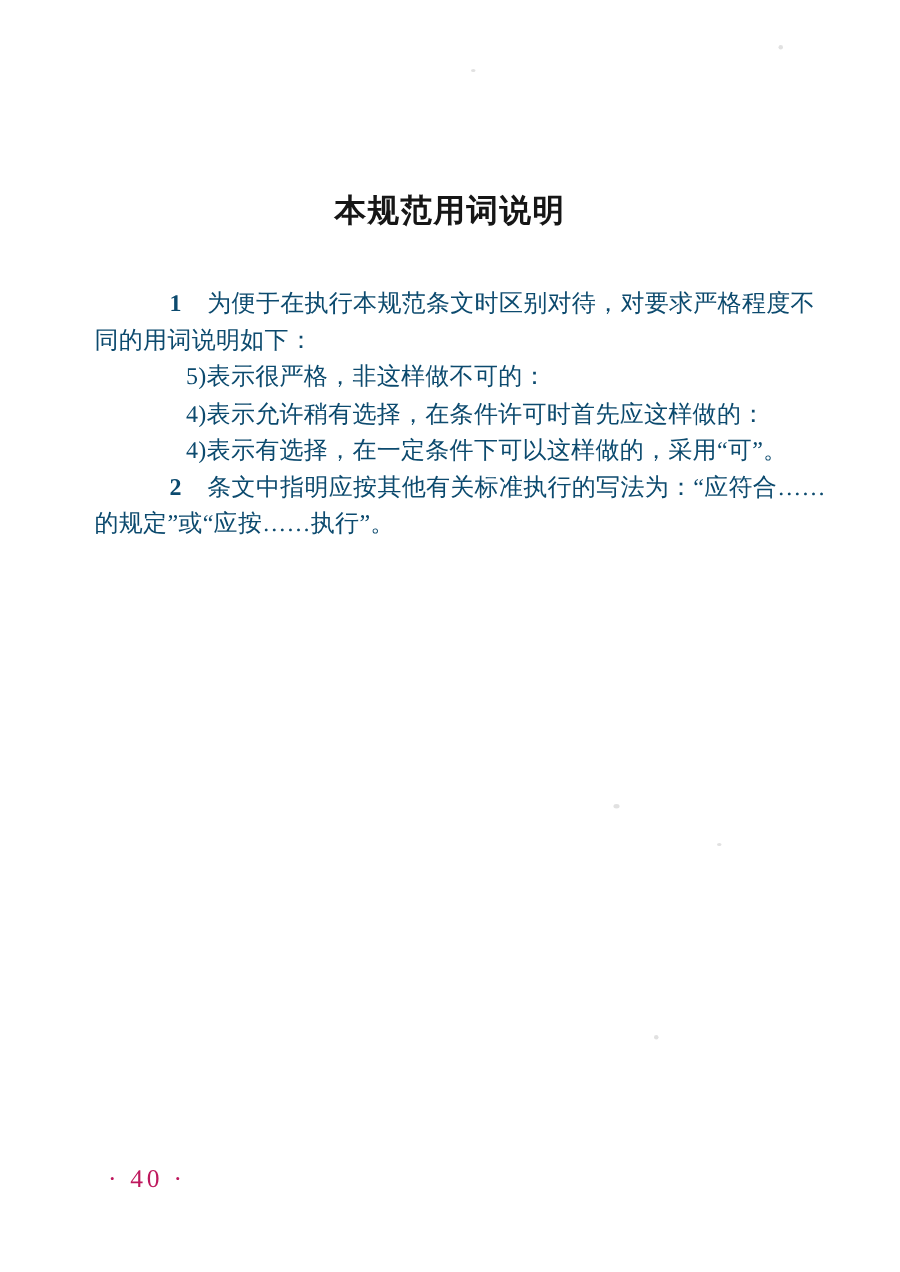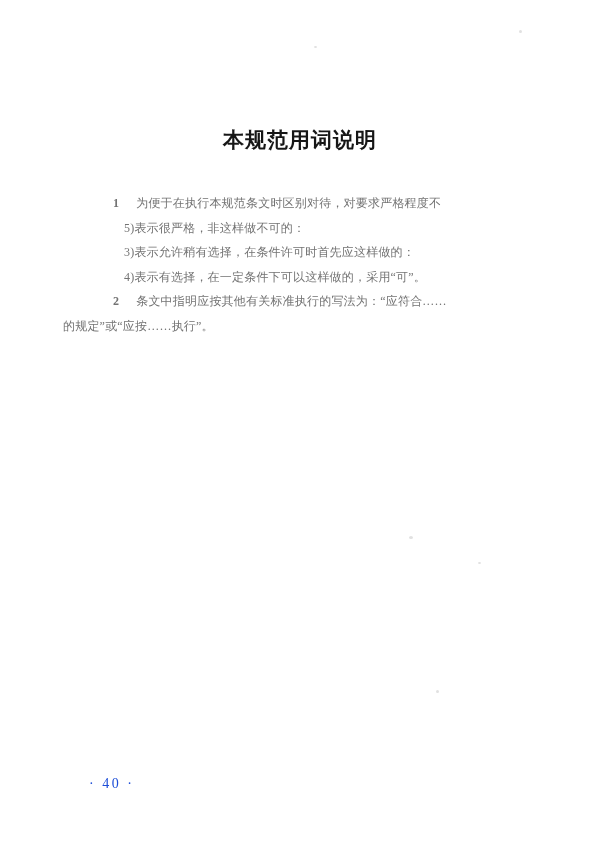--- a/index.html
+++ b/index.html
@@ -21,60 +21,61 @@
     text-align: center;
     font-family: "DejaVu Sans", "Liberation Sans", sans-serif;
     font-size: 21px;
     font-weight: 700;
     letter-spacing: 1px;
     color: #161616;
   }
   .body-text {
     position: absolute;
     top: 191px; left: 63px; width: 480px;
-    font-size: 12px;
+    font-size: 16px;
     line-height: 24.5px;
     letter-spacing: 0.2px;
-    color: #737373;
+    color: #0c4a6e;
   }
   .line { white-space: nowrap; }
   .l-para { padding-left: 50px; }
   .l-flush { padding-left: 0; }
   .l-sub { padding-left: 61px; }
   .l-cont { padding-left: 77px; }
   .clause-num {
     font-weight: 700;
     display: inline-block;
     margin-right: 17px;
   }
   .page-number {
     position: absolute;
-    top: 776px; left: 89px;
-    font-size: 14px;
+    top: 776px; left: 72px;
+    font-size: 17px;
     letter-spacing: 2.5px;
-    color: #1d4ed8;
+    color: #be185d;
   }
   .speck {
     position: absolute;
     background: #c9c9c9;
     border-radius: 50%;
     opacity: 0.55;
   }
 </style>
 </head>
 <body>
 
 <div class="page">
 
   <h1 class="page-title">本规范用词说明</h1>
 
   <div class="body-text">
     <div class="line l-para"><span class="clause-num">1</span><span>为便于在执行本规范条文时区别对待，对要求严格程度不</span></div>
+    <div class="line l-flush">同的用词说明如下：</div>
     <div class="line l-sub">5)表示很严格，非这样做不可的：</div>
-    <div class="line l-sub">3)表示允许稍有选择，在条件许可时首先应这样做的：</div>
+    <div class="line l-sub">4)表示允许稍有选择，在条件许可时首先应这样做的：</div>
     <div class="line l-sub">4)表示有选择，在一定条件下可以这样做的，采用“可”。</div>
     <div class="line l-para"><span class="clause-num">2</span><span>条文中指明应按其他有关标准执行的写法为：“应符合……</span></div>
     <div class="line l-flush">的规定”或“应按……执行”。</div>
   </div>
 
   <div class="page-number">· 40 ·</div>
 
   <div class="speck" style="left:314px; top:46px; width:3px; height:2px;"></div>
   <div class="speck" style="left:519px; top:30px; width:3px; height:3px;"></div>
   <div class="speck" style="left:409px; top:536px; width:4px; height:3px;"></div>

